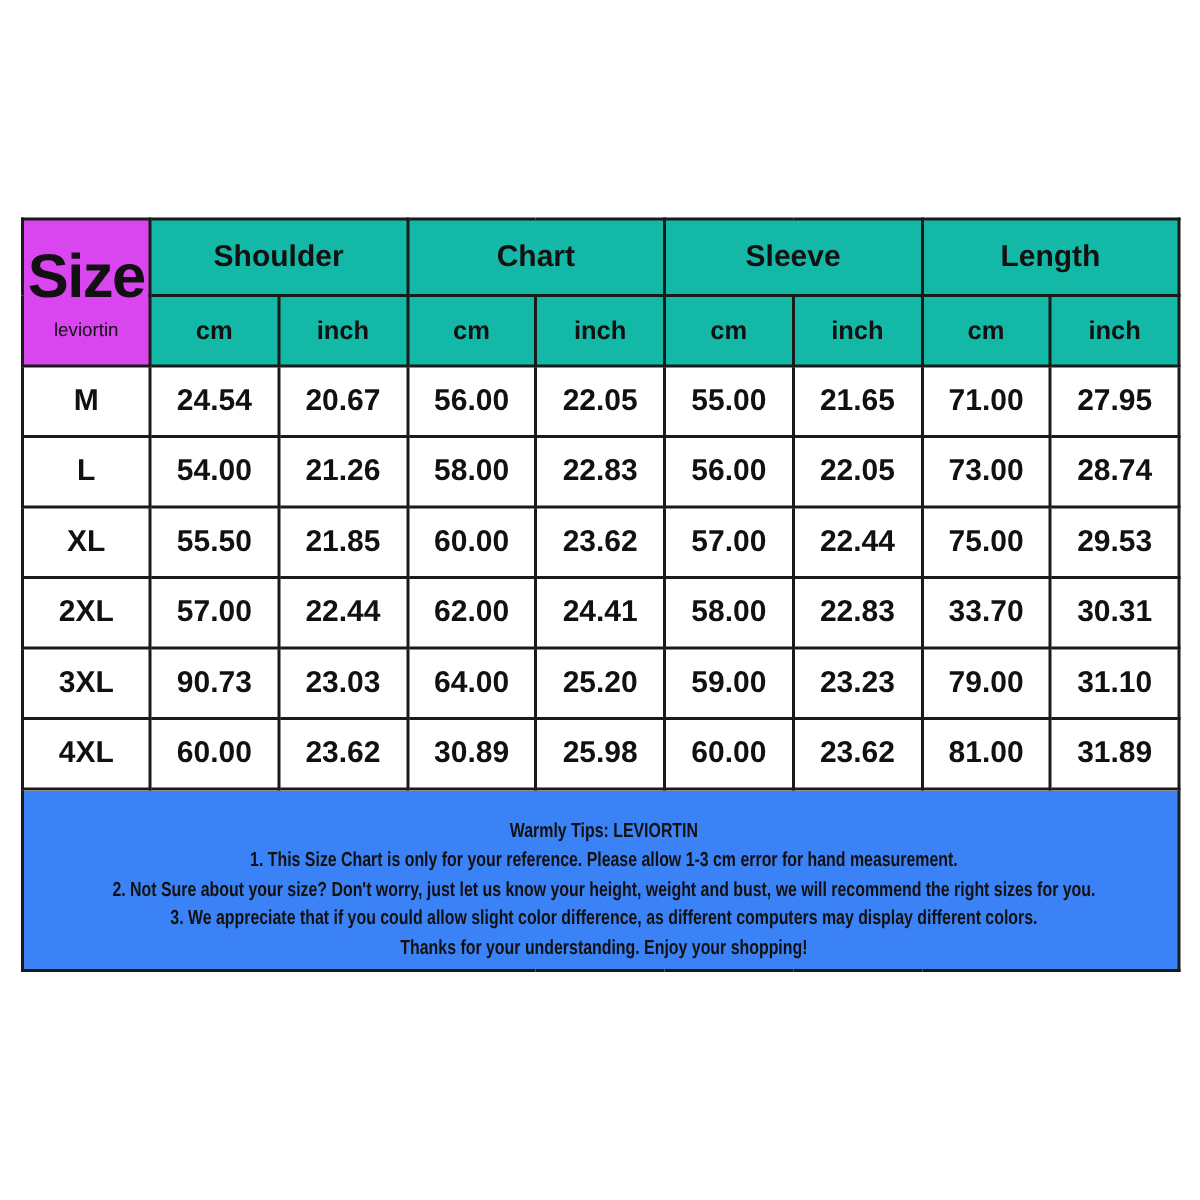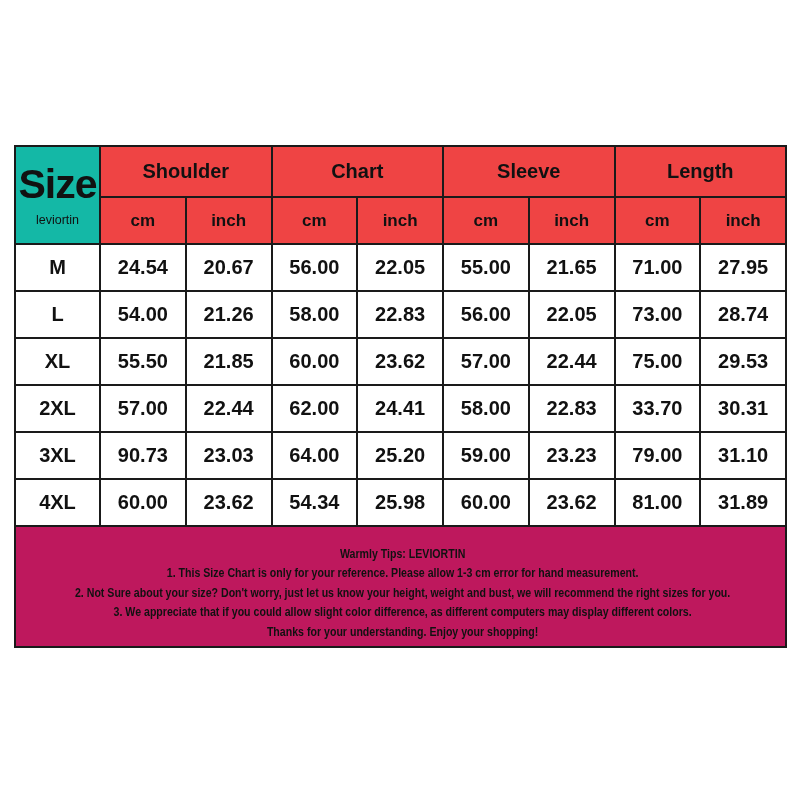--- a/index.html
+++ b/index.html
@@ -30,53 +30,53 @@
   table.size-table th,
   table.size-table td {
     border: 2px solid #1a1a1a;
     text-align: center;
     vertical-align: middle;
     padding: 0;
     font-weight: bold;
     color: #111111;
   }
   thead th {
-    background: #ef4444;
+    background: #14b8a6;
   }
   tr.group-row th {
     height: 49px;
     font-size: 20px;
   }
   tr.unit-row th {
     height: 45px;
     font-size: 17px;
   }
   th.size-cell {
-    background: #14b8a6;
+    background: #d946ef;
   }
   .size-title {
     font-size: 41px;
     font-weight: bold;
     line-height: 1.0;
     letter-spacing: -1px;
   }
   .brand {
     font-size: 12.5px;
     font-weight: normal;
     margin-top: 8px;
   }
   tbody th, tbody td {
     height: 45px;
     font-size: 20px;
     background: #ffffff;
   }
   td.tips-cell {
     text-align: left;
     vertical-align: top;
-    background: #be185d;
+    background: #3b82f6;
     height: 119px;
     overflow: hidden;
   }
   .tips-inner {
     padding: 12px 0 0 5px;
     width: 975px;
     transform: scaleX(0.785);
     transform-origin: 0 0;
   }
   .tips-line {
@@ -178,21 +178,21 @@
           <td>25.20</td>
           <td>59.00</td>
           <td>23.23</td>
           <td>79.00</td>
           <td>31.10</td>
         </tr>
         <tr>
           <th>4XL</th>
           <td>60.00</td>
           <td>23.62</td>
-          <td>54.34</td>
+          <td>30.89</td>
           <td>25.98</td>
           <td>60.00</td>
           <td>23.62</td>
           <td>81.00</td>
           <td>31.89</td>
         </tr>
       </tbody>
       <tfoot>
         <tr>
           <td class="tips-cell" colspan="9">

